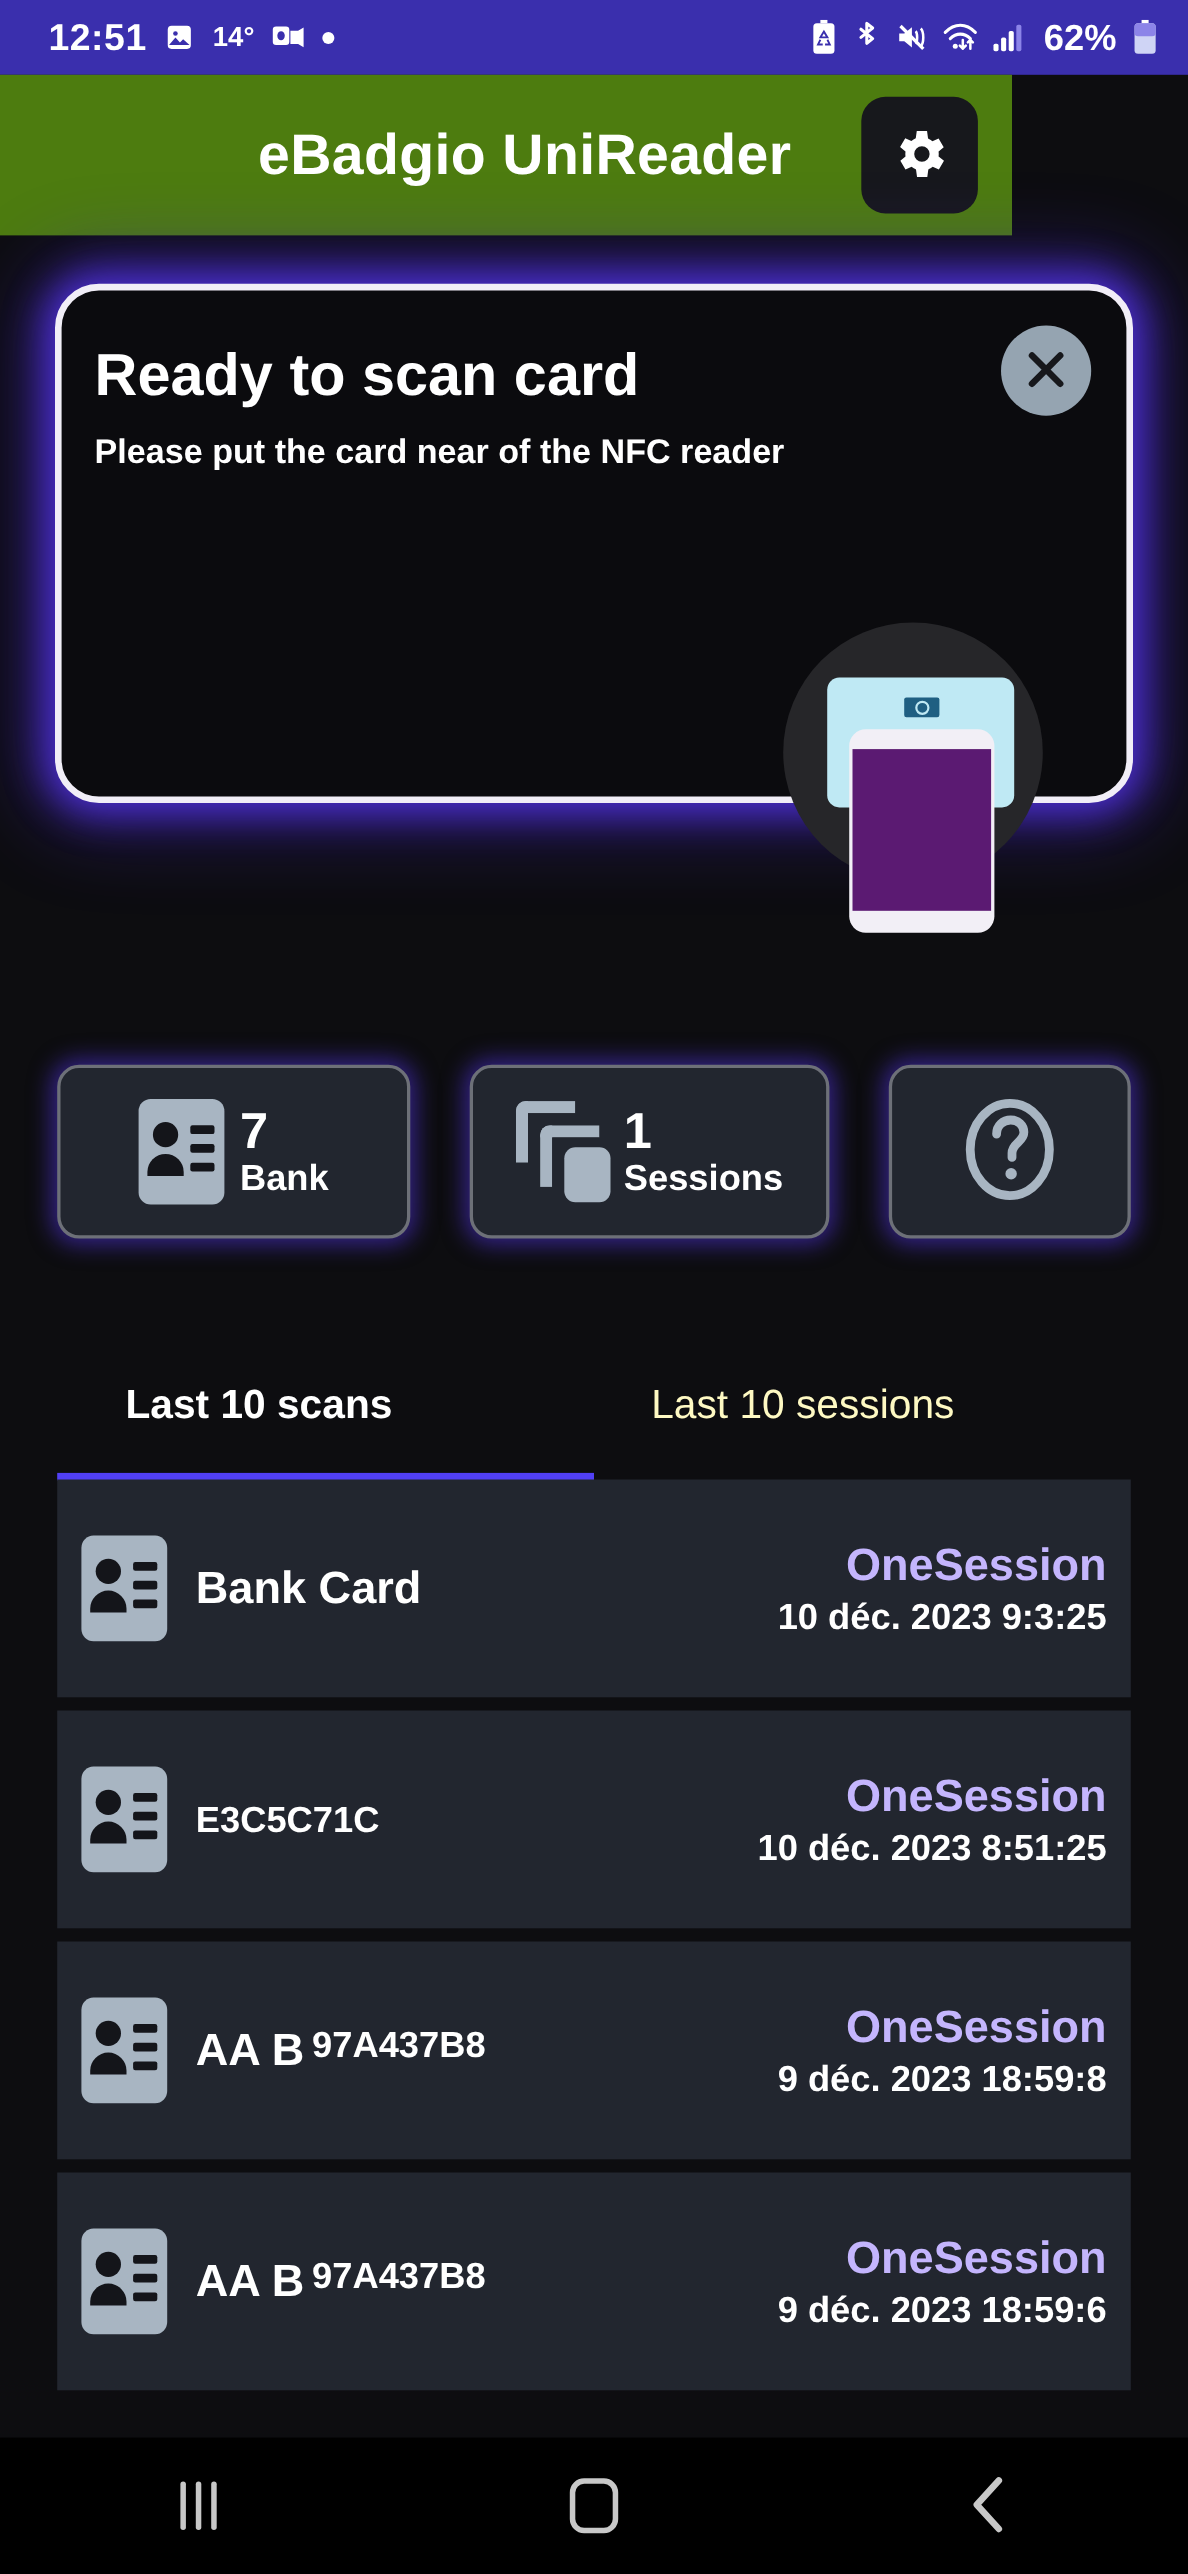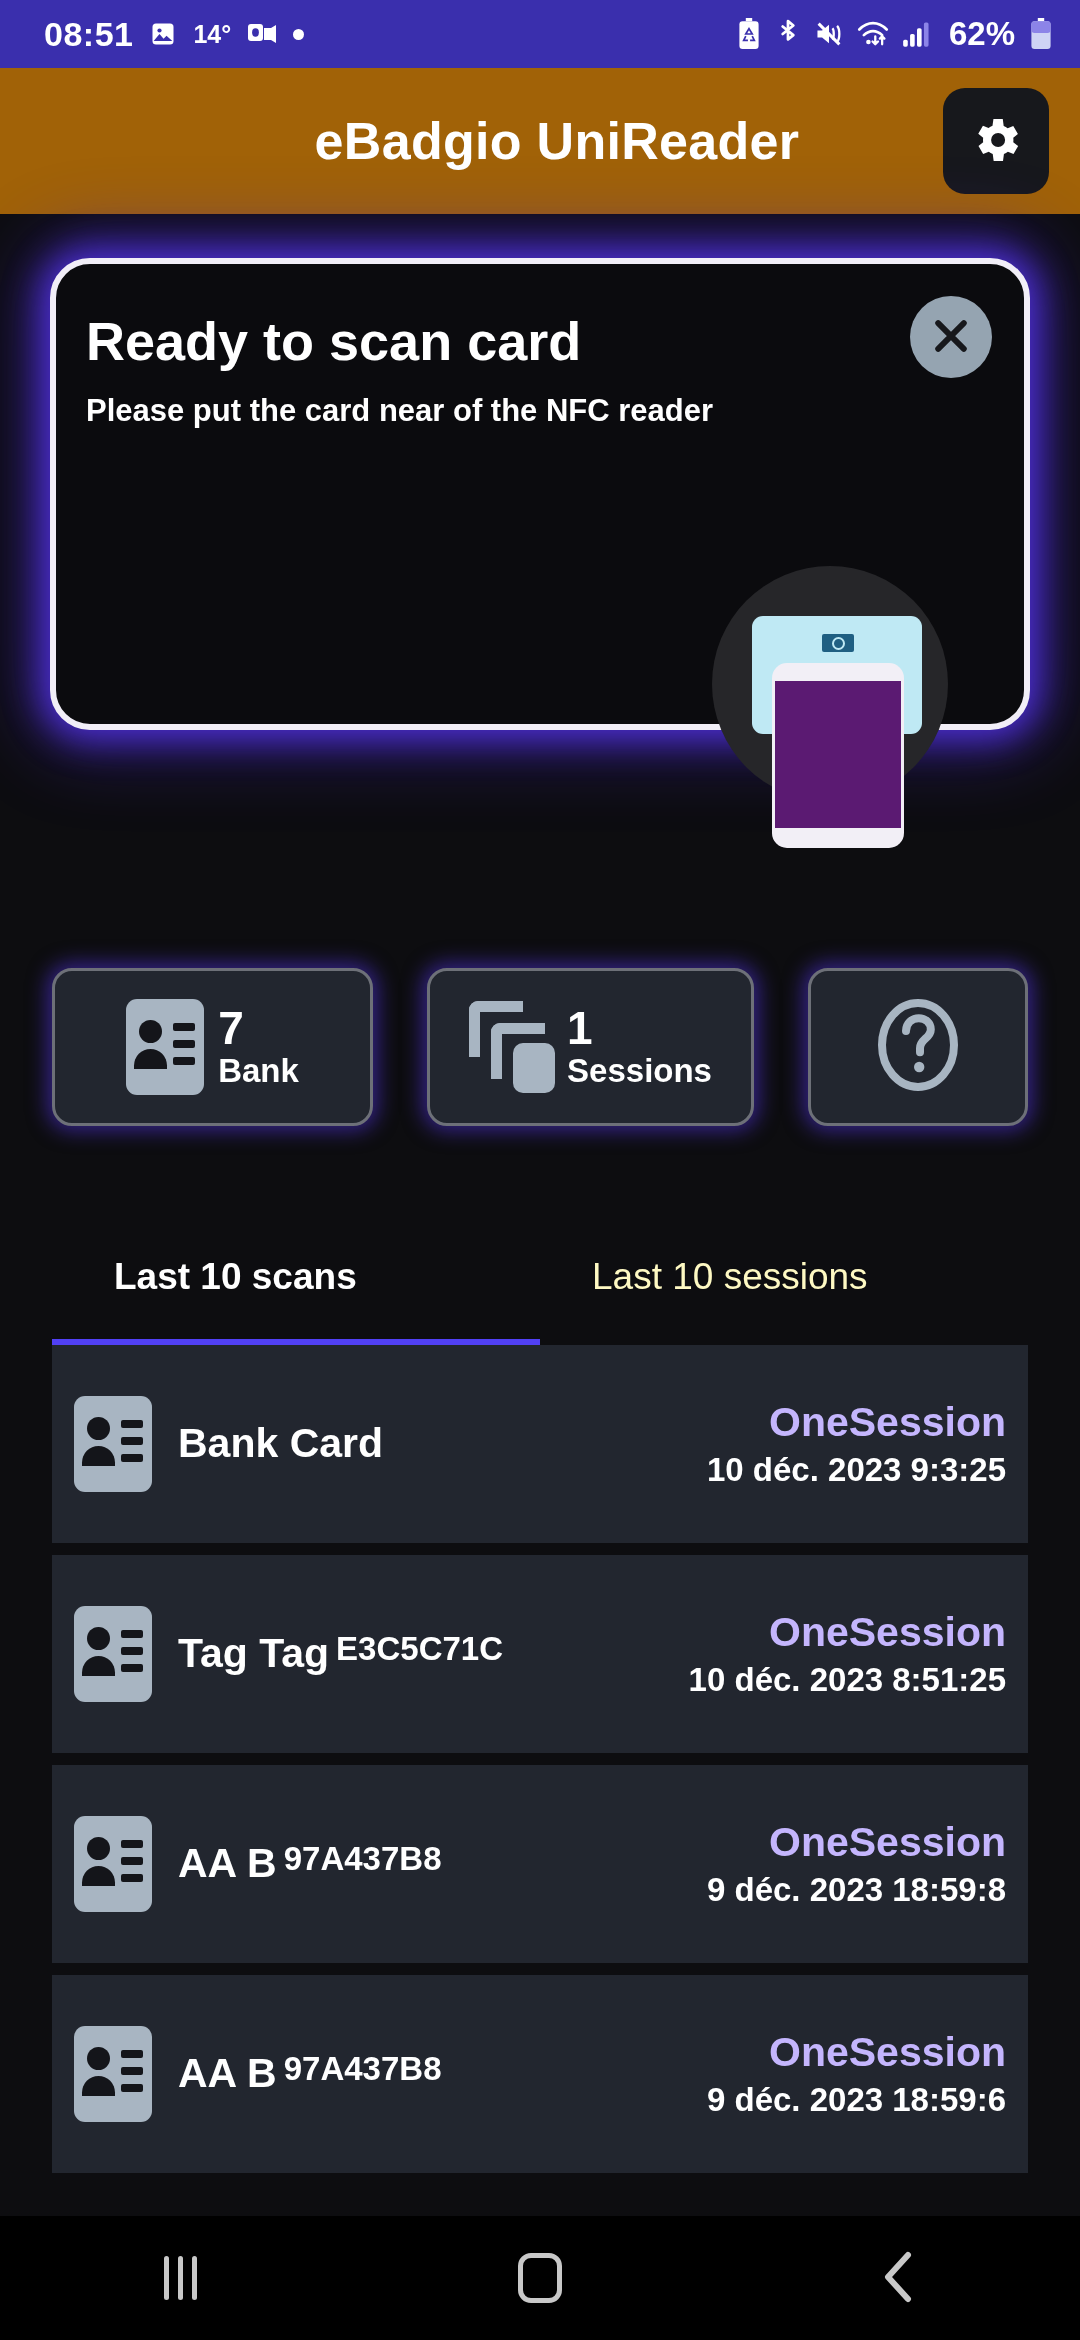--- a/index.html
+++ b/index.html
@@ -21,22 +21,22 @@
   .sb-left{ display:flex; align-items:center; gap:16px; }
   .sb-time{ color:#fff; font-size:34px; font-weight:700; letter-spacing:.5px; }
   .sb-right{ display:flex; align-items:center; gap:13px; }
   .sb-pct{ color:#fff; font-size:33px; font-weight:700; margin-left:4px; }
   .sb-ic{ display:flex; align-items:center; }
   .sb-dot{ width:11px; height:11px; border-radius:50%; background:#fff; }
   .sb-temp{ color:#fff; font-size:25px; font-weight:600; }
 
   
   .appbar{
-    position:absolute; top:68px; left:0; width:1080px; height:146px;
-    background:#a16207;
+    position:absolute; top:68px; left:0; width:920px; height:146px;
+    background:#4d7c0f;
     display:flex; align-items:center; justify-content:center;padding-left:34px;
   }
   .app-title{
     color:#fff; font-size:52px; font-weight:700; letter-spacing:.3px;
   }
   .gear-btn{
     position:absolute; right:31px; top:50%; transform:translateY(-50%);
     width:106px; height:106px; border-radius:22px;
     background:#17181c; border:none;
     display:flex; align-items:center; justify-content:center;
@@ -190,21 +190,21 @@
                   border-radius:3px; }
   .nav-home{ width:44px; height:50px; border:5px solid #c8c8c8; border-radius:13px; }
 </style>
 </head>
 <body>
 
 <div class="screen">
 
   <div class="statusbar">
     <div class="sb-left">
-      <span class="sb-time">08:51</span>
+      <span class="sb-time">12:51</span>
       <span class="sb-ic">
         <svg width="28" height="28" viewBox="0 0 24 24">
             <rect x="3" y="3" width="18" height="18" rx="3" fill="#fff"></rect>
             <circle cx="9" cy="9" r="1.8" fill="#3a2fad"></circle>
             <path d="M4 18l5-6 3.5 4 2.5-2.5L20 18z" fill="#3a2fad"></path>
           </svg>
       </span>
       <span class="sb-temp">14°</span>
       <span class="sb-ic">
         <svg width="30" height="28" viewBox="0 0 30 28">
@@ -370,21 +370,20 @@
 
     <div class="row">
       <div class="row-icon idcard">
         <span class="head"></span>
           <span class="body"></span>
         <span class="l1"></span>
           <span class="l2"></span>
           <span class="l3"></span>
       </div>
       <div class="row-main">
-        <span class="r-title">Tag Tag</span>
         <span class="r-sub">E3C5C71C</span>
       </div>
       <div class="row-side">
         <span class="r-session">OneSession</span>
         <span class="r-date">10 déc. 2023 8:51:25</span>
       </div>
     </div>
 
     <div class="row">
       <div class="row-icon idcard">

